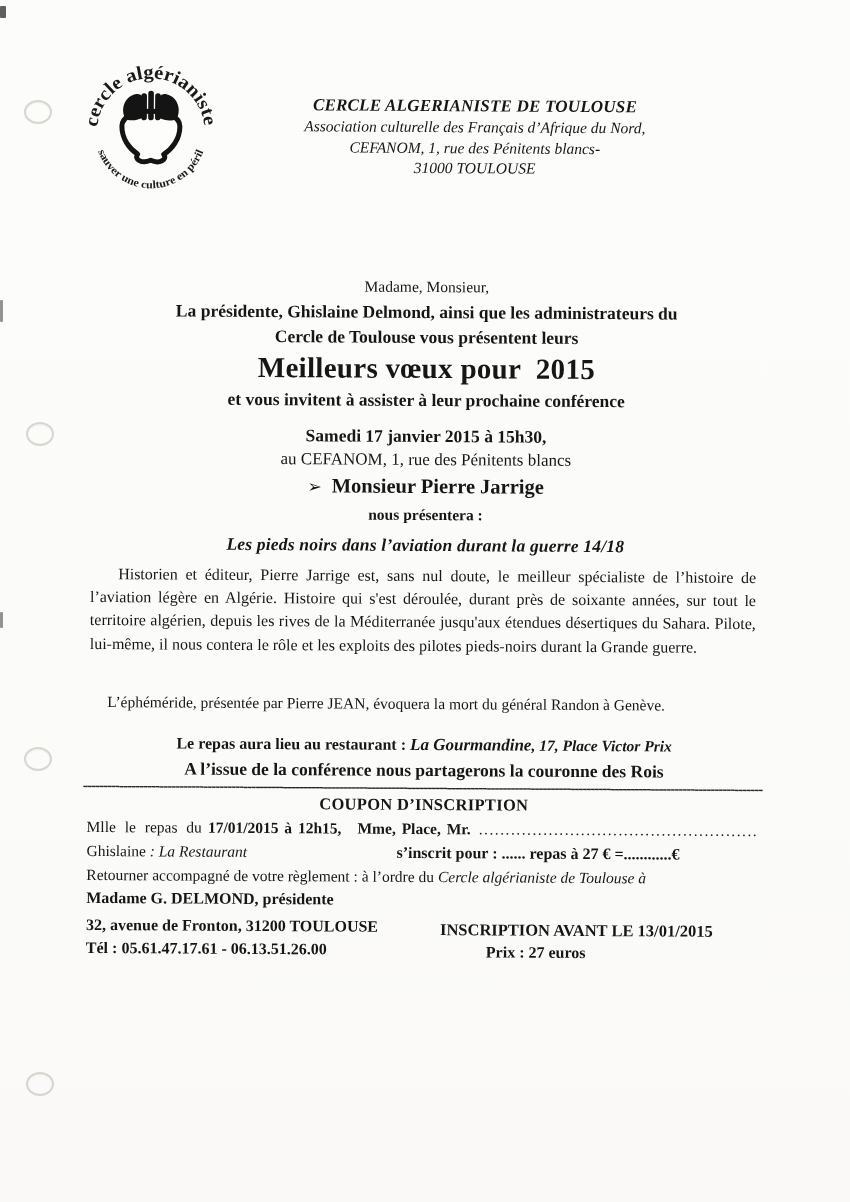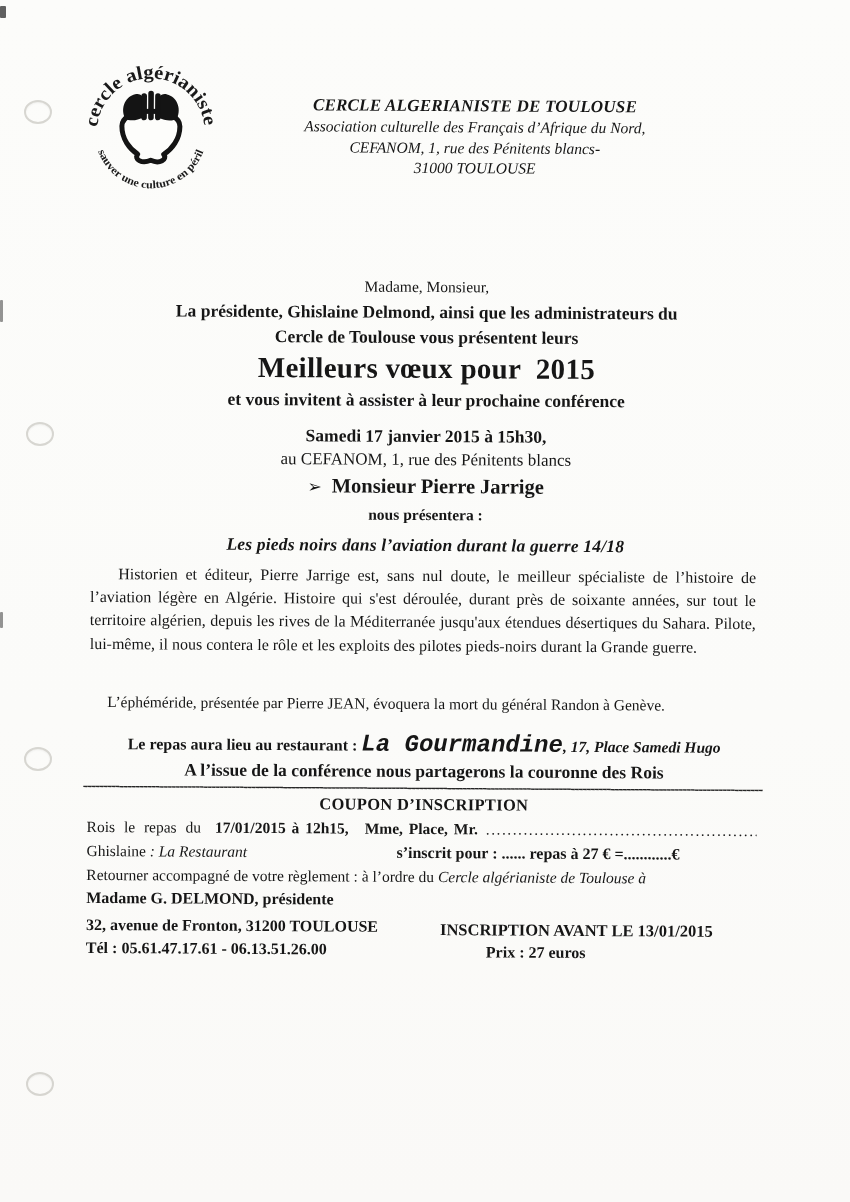--- a/index.html
+++ b/index.html
@@ -45,32 +45,32 @@
 
   .talk{top:535px;font-size:17.5px;font-weight:bold;font-style:italic;letter-spacing:0.2px;}
 
   .para{top:564px;left:90px;right:94px;font-size:16px;line-height:23.2px;
         text-align:justify;text-indent:28px;}
 
   .eph{top:695px;left:108px;right:58px;font-size:15.5px;}
 
   .meal{top:731px;}
   .meal-l1{font-size:16px;font-weight:bold;line-height:27px;}
-  .meal-rest{font-size:24px;font-weight:bold;font-style:italic;font-family:Liberation Mono, monospace;}
+  .meal-rest{font-size:17px;font-weight:bold;font-style:italic;}
   .meal-suffix{font-size:15.5px;font-weight:bold;font-style:italic;}
   .meal-l2{font-size:17.5px;font-weight:bold;line-height:25px;}
 
   .dashes{top:780px;left:84px;right:86px;font-size:15px;font-weight:bold;
           letter-spacing:-1px;white-space:nowrap;overflow:hidden;color:#262626;line-height:14px;}
 
   .coupon-title{top:795px;font-size:16.5px;font-weight:bold;letter-spacing:0.3px;}
   .c-line{position:absolute;left:88px;right:92px;font-size:15.5px;line-height:22px;}
   .c1{top:818px;display:flex;align-items:baseline;}
   .c1-seg1{word-spacing:5px;}
-  .c1-seg2{font-weight:bold;margin-left:14px;word-spacing:2px;}
+  .c1-seg2{font-weight:bold;margin-left:6px;word-spacing:2px;}
   .c1-names{font-weight:bold;margin-left:16px;word-spacing:2px;}
   .c1-dots{flex:1;margin-left:8px;letter-spacing:1.5px;white-space:nowrap;overflow:hidden;}
   .c2{top:842px;}
   .c2-right{position:absolute;left:310px;top:0;font-weight:bold;font-size:16px;}
   .c3{top:866px;}
   .c4{top:889px;font-weight:bold;font-size:16px;}
 
   .footer-left{position:absolute;top:916px;left:88px;}
   .f-line{font-size:16px;font-weight:bold;line-height:22.5px;}
   .footer-right{position:absolute;top:919px;left:442px;width:290px;}
@@ -136,30 +136,30 @@
       <div class="ev-pres">nous présentera :</div>
     </div>
 
     <div class="blk center talk">Les pieds noirs dans l’aviation durant la guerre 14/18</div>
 
     <div class="blk para">Historien et éditeur, Pierre Jarrige est, sans nul doute, le meilleur spécialiste de l’histoire de l’aviation légère en Algérie. Histoire qui s'est déroulée, durant près de soixante années, sur tout le territoire algérien, depuis les rives de la Méditerranée jusqu'aux étendues désertiques du Sahara. Pilote, lui-même, il nous contera le rôle et les exploits des pilotes pieds-noirs durant la Grande guerre.</div>
 
     <div class="blk eph">L’éphéméride, présentée par Pierre JEAN, évoquera la mort du général Randon à Genève.</div>
 
     <div class="blk center meal">
-      <div class="meal-l1"><span>Le repas aura lieu au restaurant : </span><span class="meal-rest">La Gourmandine</span><span class="meal-suffix">, 17, Place Samedi Hugo</span></div>
+      <div class="meal-l1"><span>Le repas aura lieu au restaurant : </span><span class="meal-rest">La Gourmandine</span><span class="meal-suffix">, 17, Place Victor Prix</span></div>
       <div class="meal-l2">A l’issue de la conférence nous partagerons la couronne des Rois</div>
     </div>
 
     <div class="blk dashes">--------------------------------------------------------------------------------------------------------------------------------------------------------------------------------</div>
 
     <div class="blk center coupon-title">COUPON D’INSCRIPTION</div>
 
     <div class="c-line c1">
-      <span class="c1-seg1">Rois le repas du</span>
+      <span class="c1-seg1">Mlle le repas du</span>
       <span class="c1-seg2">17/01/2015 à 12h15,</span>
       <span class="c1-names">Mme, Place, Mr.</span>
       <span class="c1-dots">...........................................................</span>
     </div>
 
     <div class="c-line c2">
       <span>Ghislaine </span><span class="ital">: La Restaurant</span>
       <span class="c2-right">s’inscrit pour : ...... repas à 27 € =............€</span>
     </div>
 

